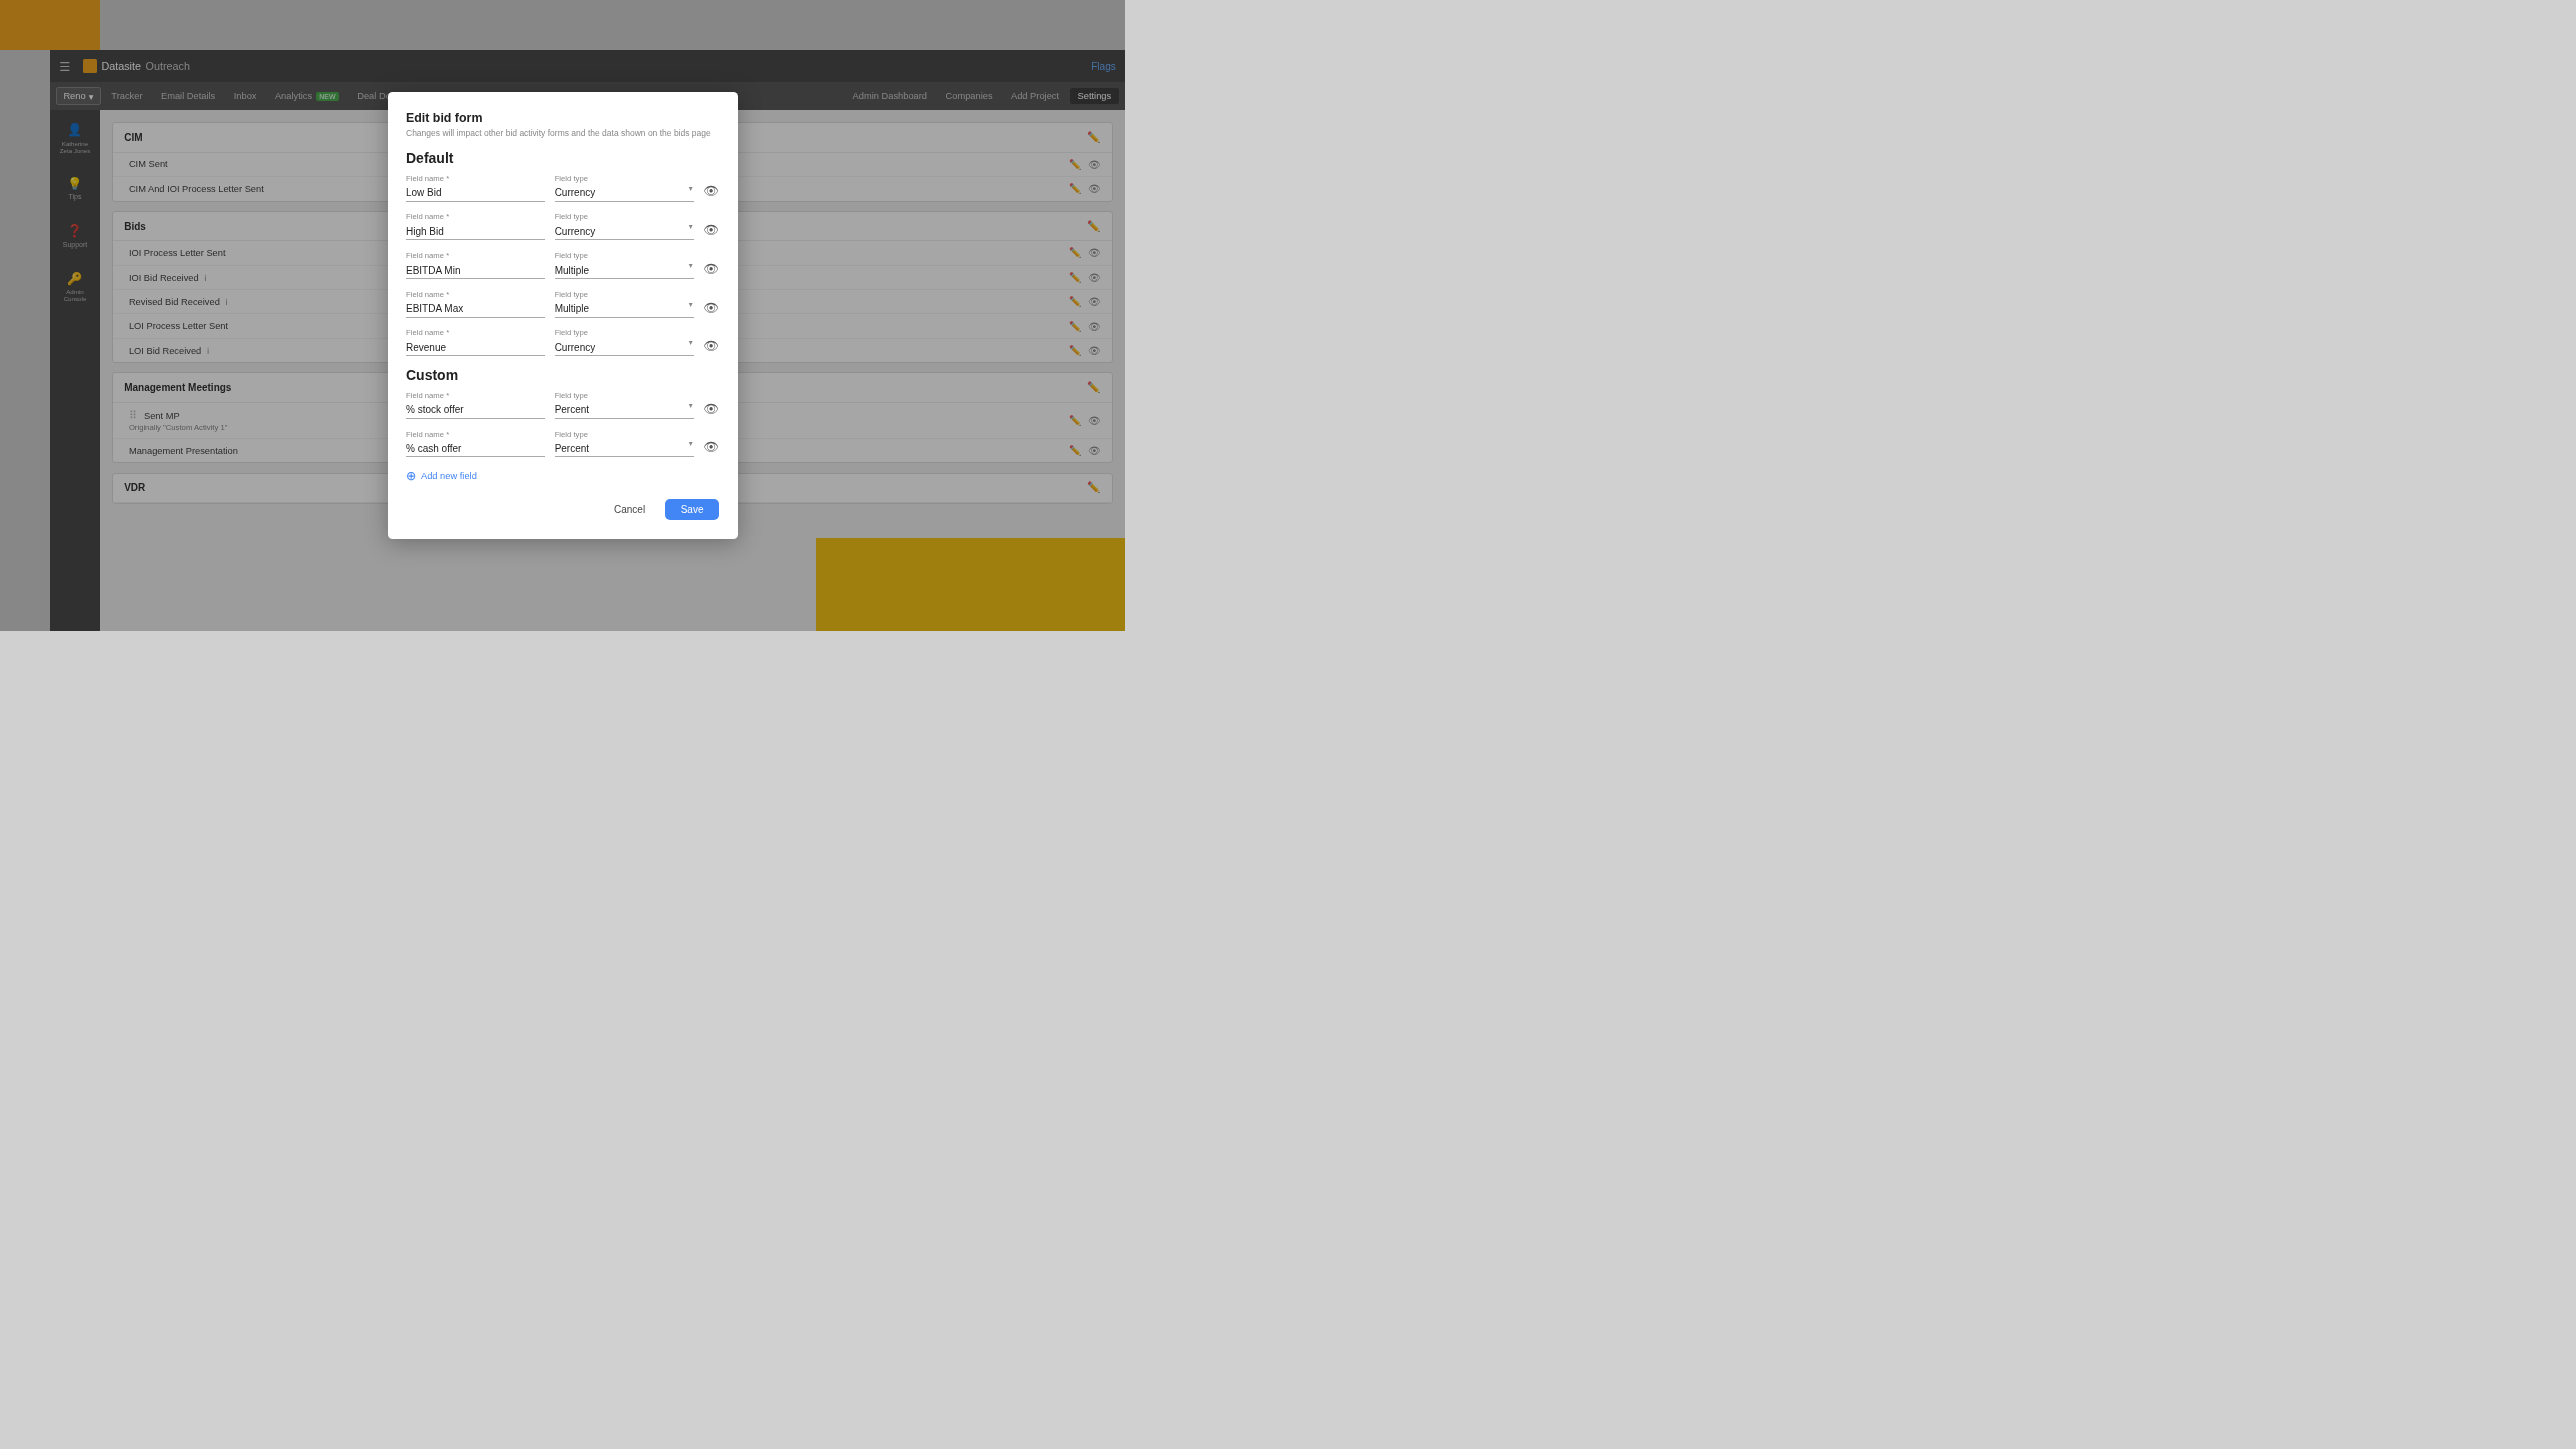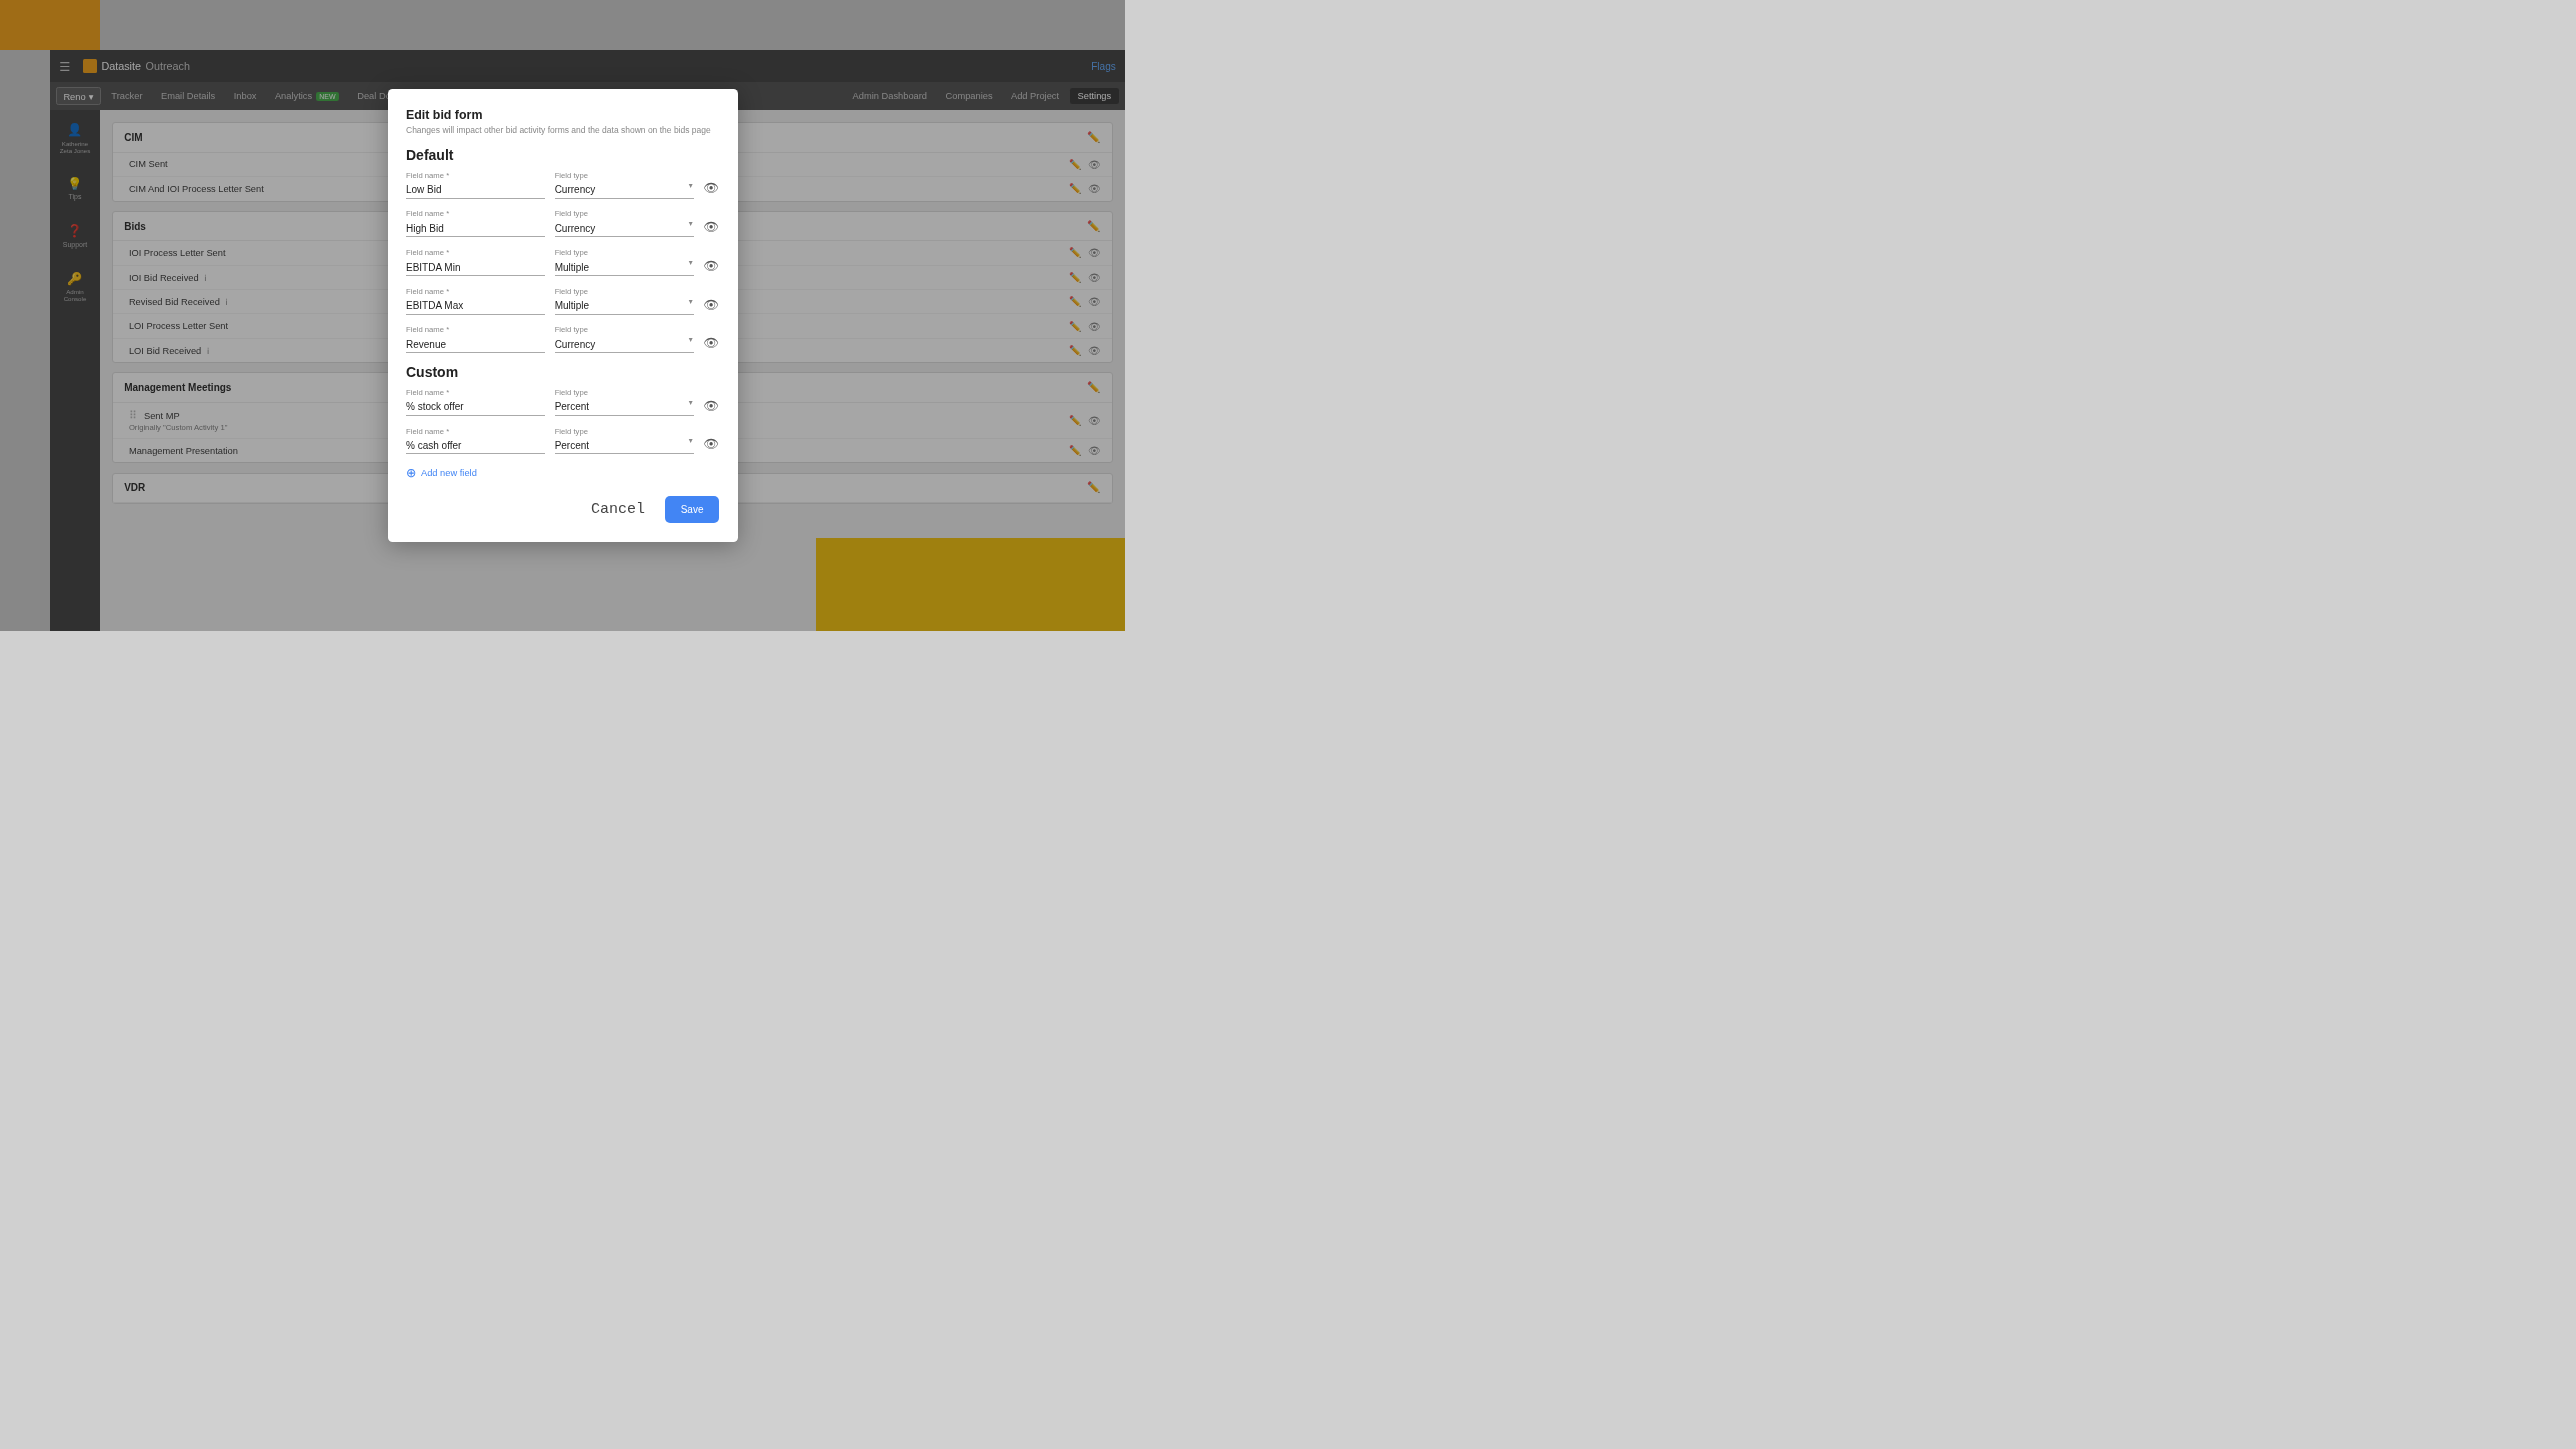--- a/index.html
+++ b/index.html
@@ -66,21 +66,21 @@
       height: 28px;
       display: flex;
       align-items: center;
       padding: 0 6.2px;
       gap: 3.1px;
       flex-shrink: 0;
     }
     .subnav .project-select {
       background: #666; border: 0.8px solid #888; color: white;
       padding: 2.3px 6.2px; font-size: 9.3px; border-radius: 2.3px;
-      cursor: pointer; display: flex; align-items: flex-end; gap: 3.1px;
+      cursor: pointer; display: flex; align-items: center; gap: 3.1px;
     }
     .subnav .nav-item {
       color: #ccc; font-size: 9.3px; padding: 3.1px 7.7px; cursor: pointer;
       border-radius: 2.3px;
     }
     .subnav .nav-badge {
       background: #4caf50; color: white; font-size: 7px;
       padding: 0.8px 3.1px; border-radius: 2.3px; margin-left: 1.5px;
     }
     .subnav-right {
@@ -227,22 +227,22 @@
       margin-top: 4.6px;
     }
     .add-field-link .plus-icon { font-size: 12.4px; }
 
     .modal-footer {
       display: flex; justify-content: flex-end; gap: 7.7px;
       margin-top: 15.5px;
     }
     .btn-cancel {
       background: transparent; border: none;
-      color: #444; font-size: 15px; cursor: pointer;
-      padding: 5.4px 12.4px; border-radius: 3.1px; font-family: Liberation Mono, monospace;
+      color: #444; font-size: 10px; cursor: pointer;
+      padding: 5.4px 12.4px; border-radius: 3.1px;
     }
     .btn-save {
       background: #4285f4; border: none;
       color: white; font-size: 10px; cursor: pointer;
       padding: 5.4px 15.5px; border-radius: 5px; font-weight: 500;
     }
 
     .drag-handle { color: #bbb; font-size: 10.8px; margin-right: 4.6px; cursor: grab; }
   </style>
 </head>

